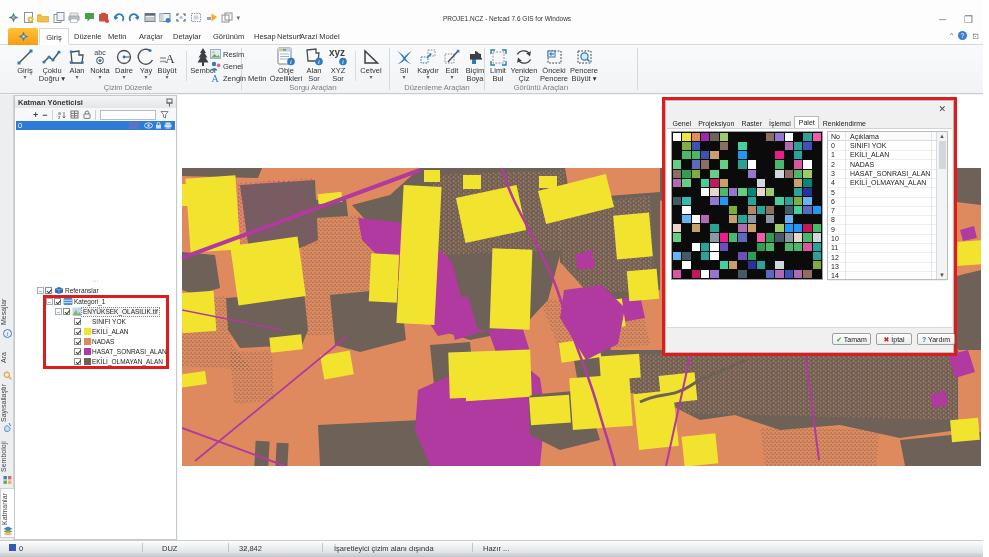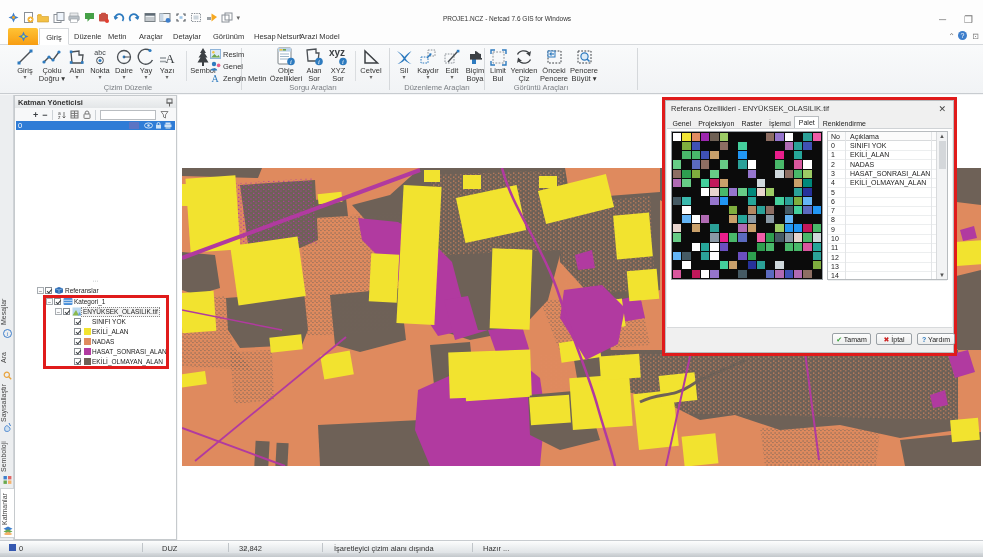--- a/index.html
+++ b/index.html
@@ -283,21 +283,21 @@
           <div class="arr">▾</div>
         </div>
         <div class="bigbtn" style="left:152px;width:30px">
           <div style="height:19px;display:flex;align-items:center;justify-content:center">
             <svg width="18" height="18" viewBox="0 0 18 18">
               <line x1="2" y1="10" x2="8" y2="10" stroke="#9aa0a5" stroke-width="1.6"></line>
               <line x1="2" y1="13.5" x2="8" y2="13.5" stroke="#9aa0a5" stroke-width="1.6"></line>
               <text x="12" y="15" font-size="13" fill="#3c4044" text-anchor="middle" font-family="Liberation Serif">A</text>
             </svg>
           </div>
-          <div class="lbl">Yazı</div>
+          <div class="lbl">Büyüt</div>
           <div class="arr">▾</div>
         </div>
         <div class="bigbtn" style="left:188px;width:30px">
           <div style="height:19px;display:flex;align-items:center;justify-content:center">
             <svg width="18" height="20" viewBox="0 0 18 20">
               <path d="M9,1 L12,6 L10.5,6 L13.5,10.5 L11.5,10.5 L14.5,15.5 L10,15.5 L10,19 L8,19 L8,15.5 L3.5,15.5 L6.5,10.5 L4.5,10.5 L7.5,6 L6,6 Z" fill="#3c4044"></path>
             </svg>
           </div>
           <div class="lbl">Sembol</div>
         </div>
@@ -694,21 +694,20 @@
             <line x1="623" y1="184" x2="637" y2="292" stroke="#b13aa0" stroke-width="2"></line>
             <line x1="164" y1="169" x2="13" y2="293" stroke="#b13aa0" stroke-width="1.8"></line>
             <line x1="0" y1="142" x2="100" y2="162" stroke="#b13aa0" stroke-width="1.5"></line>
             <path d="M382,122 L420,117 L443,140 L436,176 L404,192 L378,150 Z" fill="#b13aa0"></path>
             <path d="M320,0 C330,40 362,80 378,130 C392,175 408,210 416,240 C424,268 430,284 433,298" fill="none" stroke="#b13aa0" stroke-width="2.5"></path>
           </svg></div>
 </div>
 
 <div id="dlgwrap">
   <div id="dlg">
-          <div id="dlgtitle">Referans Özellikleri - ENYÜKSEK_OLASILIK.tif</div>
           <div id="dlgx">✕</div>
           <div id="dlgtabs"><span class="dtab">Genel</span><span class="dtab">Projeksiyon</span><span class="dtab">Raster</span><span class="dtab">İşlemci</span><span class="dtab active">Palet</span><span class="dtab">Renklendirme</span></div>
           <div style="position:absolute;left:1px;right:1px;top:27px;bottom:24px;background:#fff;border-top:1px solid #d0d3d6"></div>
           <div id="palgrid">
             <i style="background:#ffffff"></i>
             <i style="background:#f2e636"></i>
             <i style="background:#e08b61"></i>
             <i style="background:#9c27b0"></i>
             <i style="background:#6f6155"></i>
             <i style="background:#9ccc65"></i>

